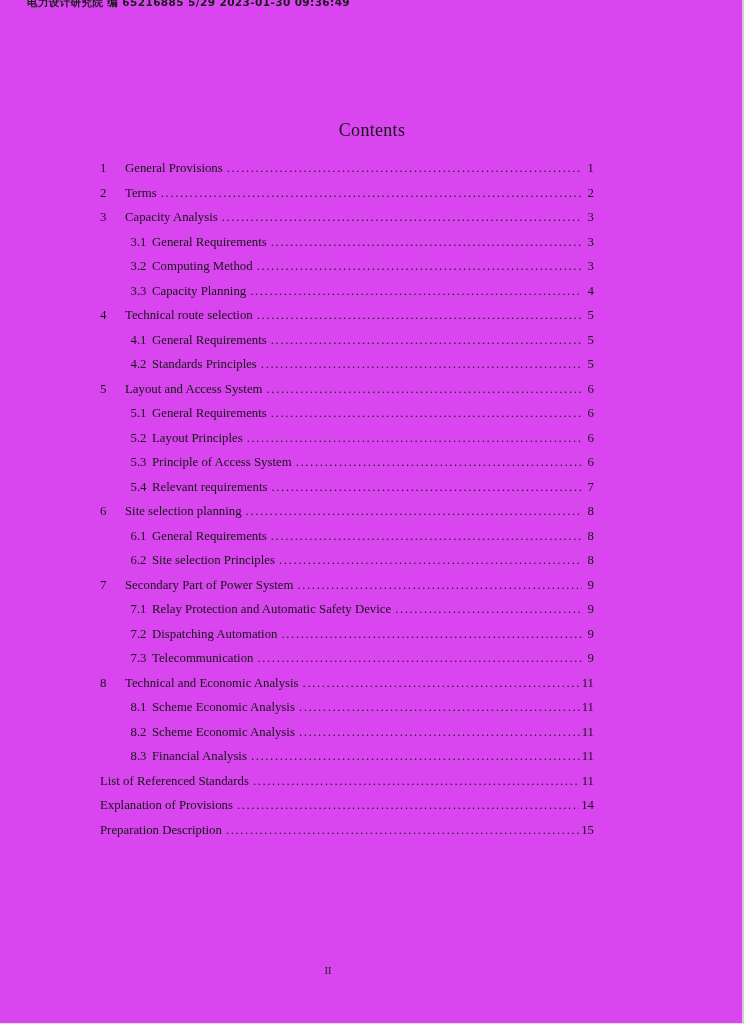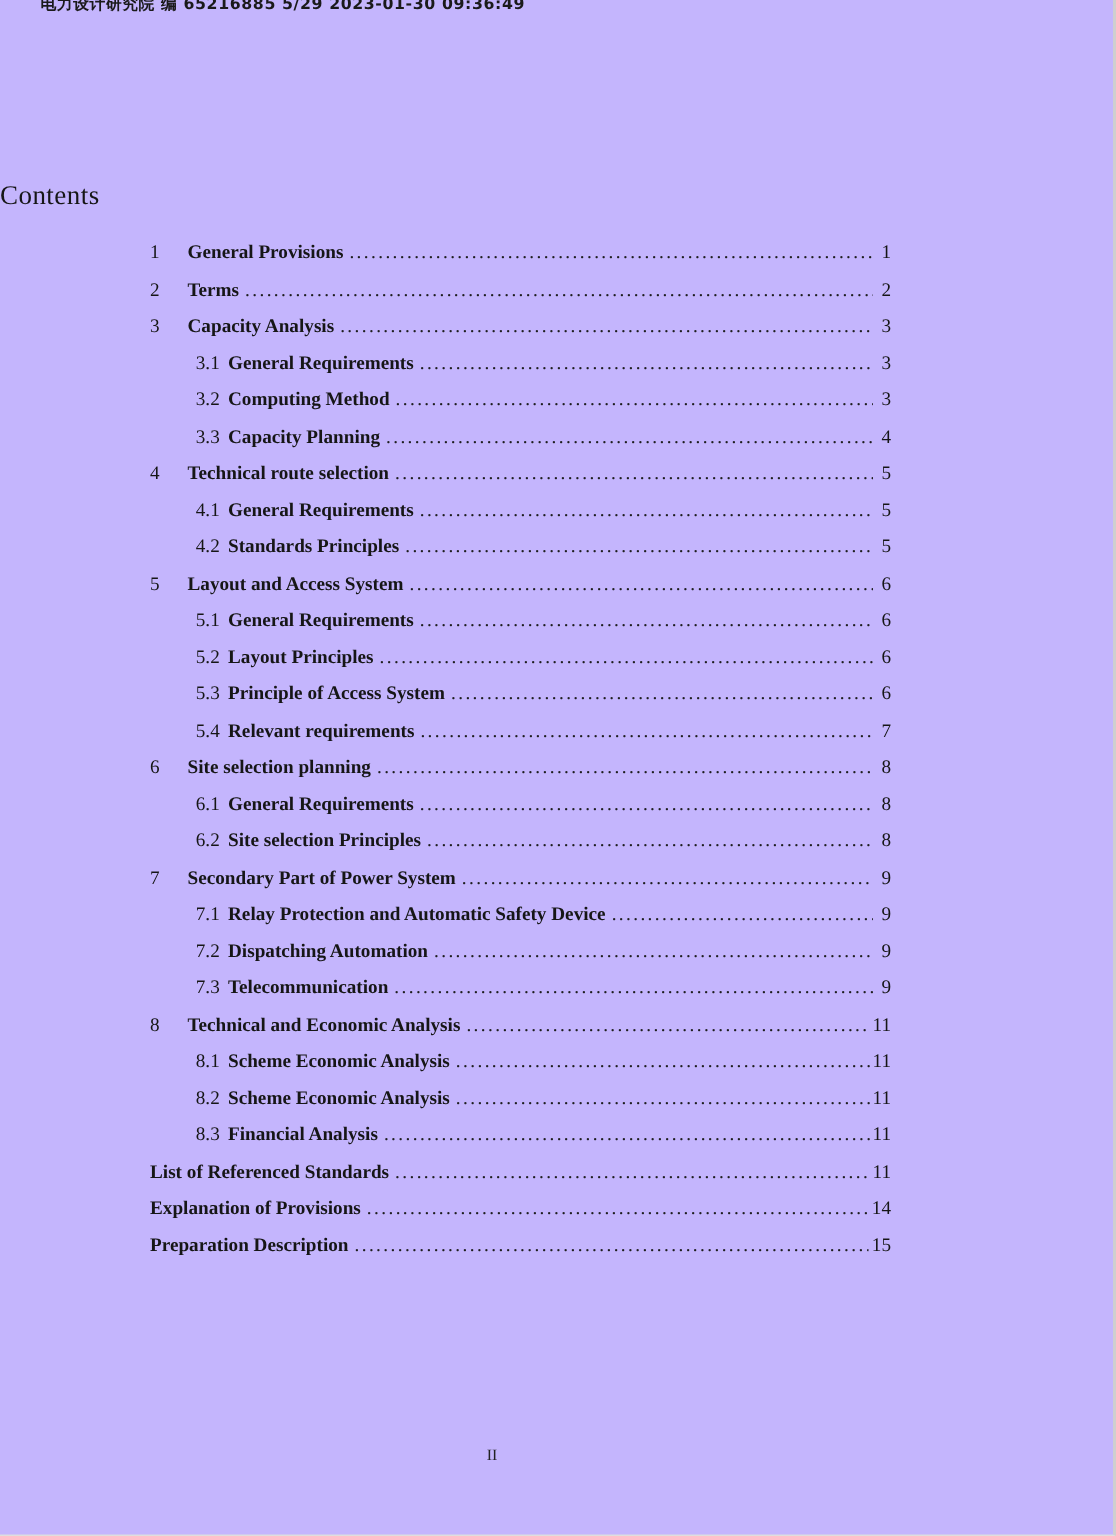--- a/index.html
+++ b/index.html
@@ -5,62 +5,62 @@
   * { box-sizing: border-box; }
   html, body { margin: 0; padding: 0; background: #e9e9e9; }
   body {
     width: 744px; height: 1024px;
     font-family: "Liberation Serif", serif;
     color: #161616;
   }
   .page {
     position: relative;
     width: 744px; height: 1024px;
-    background: #c4b5fd;
+    background: #d946ef;
     overflow: hidden;
     border-right: 2px solid #cfcfcf;
     border-bottom: 1px solid #dedede;
   }
   .watermark {
     position: absolute;
     top: -4px; left: 27px;
     font-family: "DejaVu Sans", sans-serif;
     font-size: 10.5px;
     font-weight: 700;
     letter-spacing: 0.4px;
     white-space: nowrap;
     color: #1a1a1a;
   }
   .title {
     position: absolute;
     top: 120px; left: 0;
     width: 744px;
     margin: 0;
-    text-align: left;
+    text-align: center;
     font-size: 18px;
     font-weight: 400;
     letter-spacing: 0.3px;
   }
   .toc {
     position: absolute;
     top: 156px; left: 100px;
     width: 494px;
   }
   .toc-row {
     display: flex;
     align-items: baseline;
     height: 24.5px;
     font-size: 12.8px;
     line-height: 24.5px;
   }
   .num { flex: none; white-space: nowrap; }
   .toc-row.chapter .num { width: 25px; }
   .toc-row.section { padding-left: 25px; }
   .toc-row.section .num { width: 27px; text-align: center; }
-  .label { flex: none; white-space: nowrap; font-weight: bold; }
+  .label { flex: none; white-space: nowrap; }
   .dots {
     flex: 1 1 auto;
     overflow: hidden;
     white-space: nowrap;
     margin: 0 2px 0 4px;
     letter-spacing: 1.6px;
     color: #1d1d1d;
   }
   .dots::after {
     content: "..........................................................................................................................................................................";

